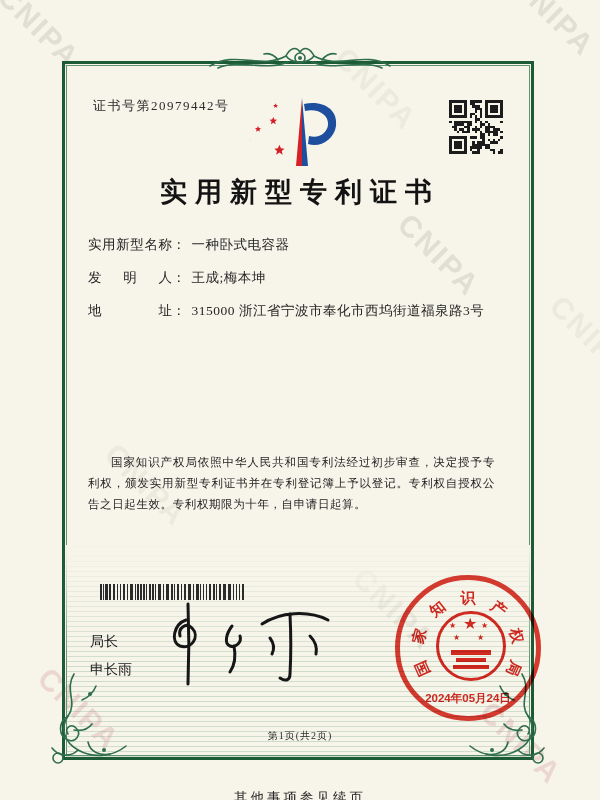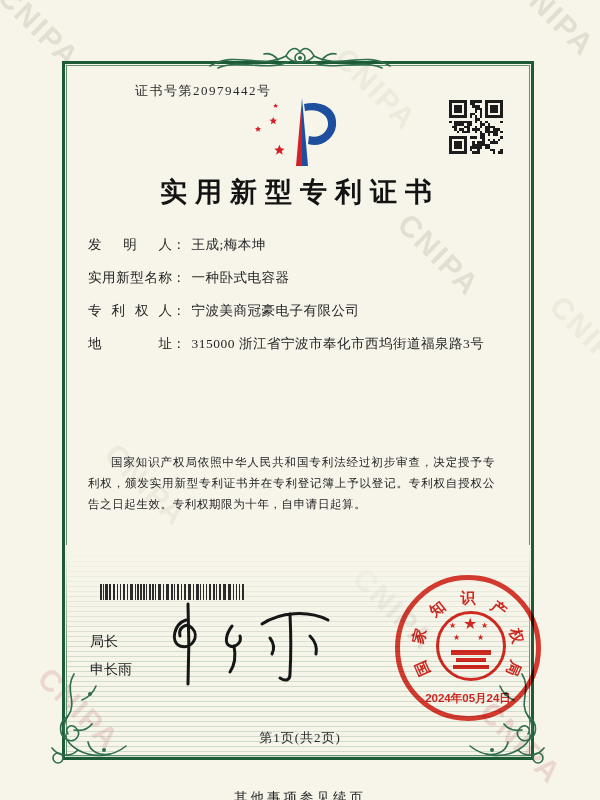--- a/index.html
+++ b/index.html
@@ -32,21 +32,21 @@
     position:absolute;left:66px;top:545px;width:464px;height:212px;
     background:
       linear-gradient(180deg,#f7f4ea 0%, rgba(247,244,234,0) 55%),
       repeating-linear-gradient(0deg,
         rgba(116,163,134,0.30) 0px, rgba(116,163,134,0.30) 1px,
         rgba(247,244,234,0) 1px, rgba(247,244,234,0) 5px);
   }
   .ornament{stroke:#2f6e4c;fill:none;stroke-width:1.6;stroke-linecap:round;}
   .ornament-fill{fill:#2f6e4c;stroke:none;}
   
-  .cert-no{left:93px;top:82px;font-size:13px;letter-spacing:1.5px;color:#2b2b2b;margin-left:42px;}
+  .cert-no{left:93px;top:97px;font-size:13px;letter-spacing:1.5px;color:#2b2b2b;}
   .logo{left:250px;top:94px;}
   .qr{left:449px;top:100px;width:54px;height:54px;}
   .title{
     left:0;top:174px;width:600px;text-align:center;
     font-size:27px;font-weight:bold;letter-spacing:8px;color:#131313;
   }
   
   .fields{left:88px;top:228px;width:424px;}
   .frow{height:33px;line-height:33px;font-size:13.5px;color:#262626;white-space:nowrap;}
   .flabel{
@@ -81,21 +81,21 @@
   .seal-emblem{position:absolute;left:50%;top:46%;width:64px;height:64px;margin:-32px 0 0 -32px;
     border-radius:50%;border:3px solid #d92b22;}
   .seal-emblem .star{position:absolute;color:#d92b22;line-height:1;}
   .seal-emblem .gate{position:absolute;background:#d92b22;}
   .seal-date{
     position:absolute;left:0;bottom:10px;width:100%;text-align:center;
     font-size:11.5px;font-weight:bold;color:#d92b22;letter-spacing:0px;
     font-family:"Liberation Sans",sans-serif;white-space:nowrap;
   }
   
-  .page-no{left:0;top:729px;width:600px;text-align:center;font-size:13px;color:#2b2b2b;letter-spacing:1px;}
+  .page-no{left:0;top:729px;width:600px;text-align:center;font-size:10px;color:#2b2b2b;letter-spacing:1px;}
   .footer-note{left:0;top:789px;width:600px;text-align:center;font-size:13.5px;
     letter-spacing:3px;color:#1f1f1f;}
 </style>
 </head>
 <body>
 
 <div class="wm" style="left:-12px;top:10px;">CNIPA</div>
 <div class="wm" style="left:503px;top:-2px;">CNIPA</div>
 <div class="wm faint" style="left:325px;top:72px;">CNIPA</div>
 <div class="wm" style="left:388px;top:238px;">CNIPA</div>
@@ -382,27 +382,24 @@
     <rect x="11" y="20" width="1" height="1" fill="#1c1c1c"></rect>
     <rect x="17" y="20" width="1" height="1" fill="#1c1c1c"></rect>
     <rect x="19" y="20" width="1" height="1" fill="#1c1c1c"></rect>
     <rect x="20" y="20" width="1" height="1" fill="#1c1c1c"></rect>
   </svg>
 
 <div class="abs title">实用新型专利证书</div>
 
 <div class="abs fields">
   <div class="frow">
+    <span class="flabel">实用新型名称</span><span class="fcolon">：</span><span class="fvalue">一种卧式电容器</span>
+  </div>
+  <div class="frow">
     <span class="flabel">发明人</span><span class="fcolon">：</span><span class="fvalue">王成;梅本坤</span>
-  </div>
-  <div class="frow">
-    <span class="flabel">实用新型名称</span><span class="fcolon">：</span><span class="fvalue">一种卧式电容器</span>
-  </div>
-  <div class="frow">
-    <span class="flabel">专利权人</span><span class="fcolon">：</span><span class="fvalue">宁波美商冠豪电子有限公司</span>
   </div>
   <div class="frow">
     <span class="flabel">地址</span><span class="fcolon">：</span><span class="fvalue">315000 浙江省宁波市奉化市西坞街道福泉路3号</span>
   </div>
 </div>
 
 <div class="abs paras">
   <p>国家知识产权局依照中华人民共和国专利法经过初步审查，决定授予专利权，颁发实用新型专利证书并在专利登记簿上予以登记。专利权自授权公告之日起生效。专利权期限为十年，自申请日起算。</p>
 </div>
 

